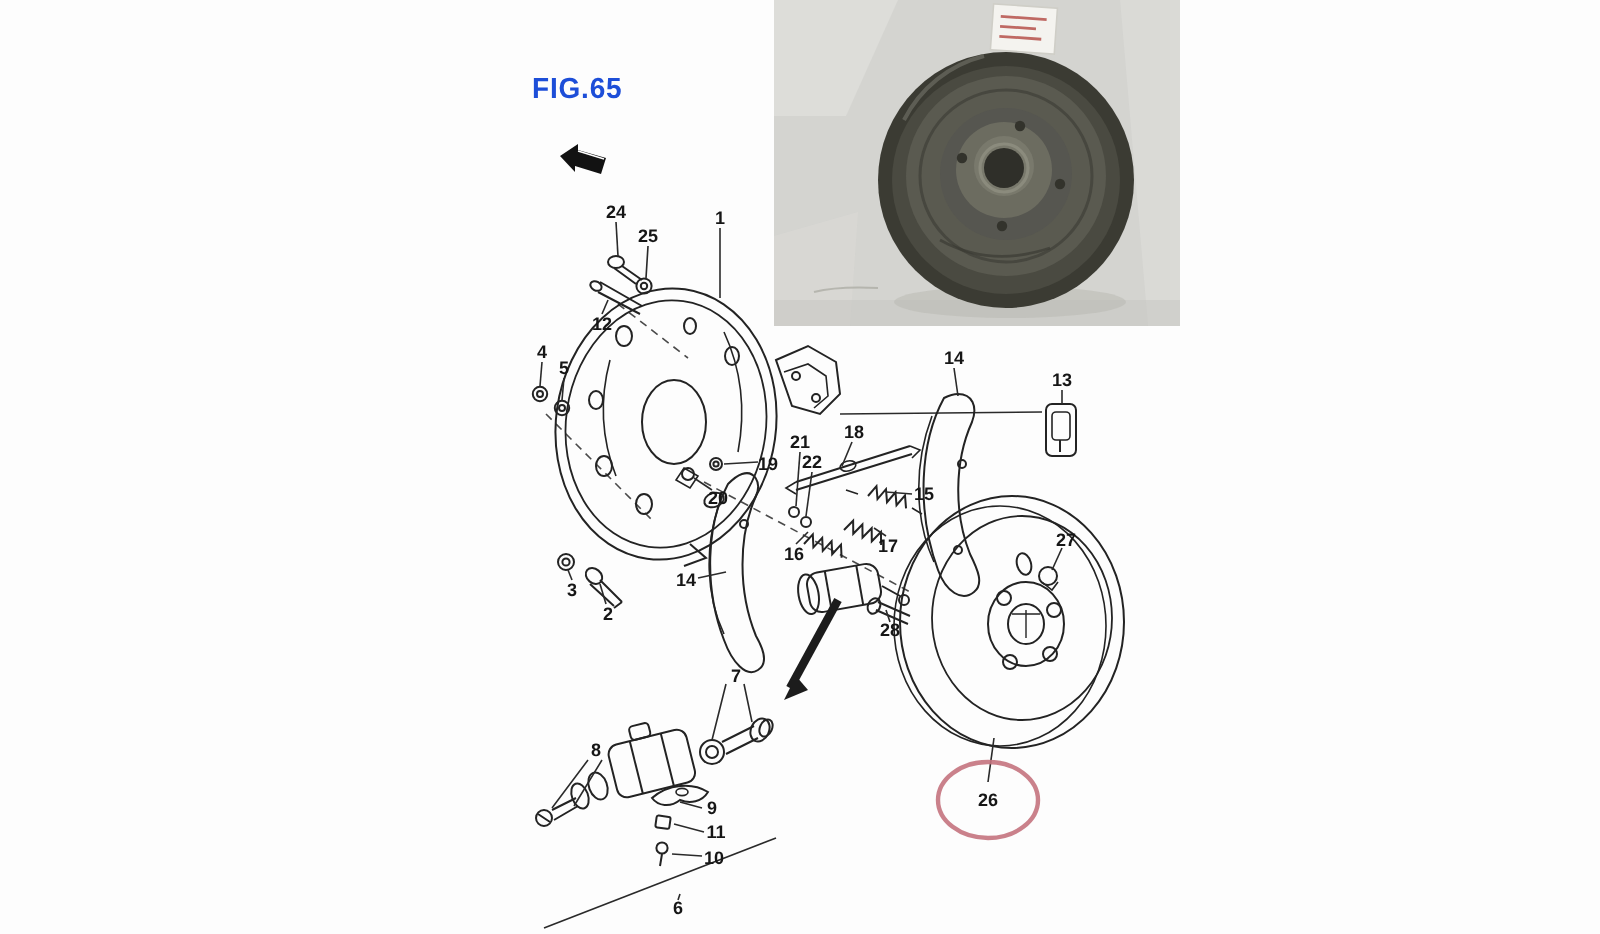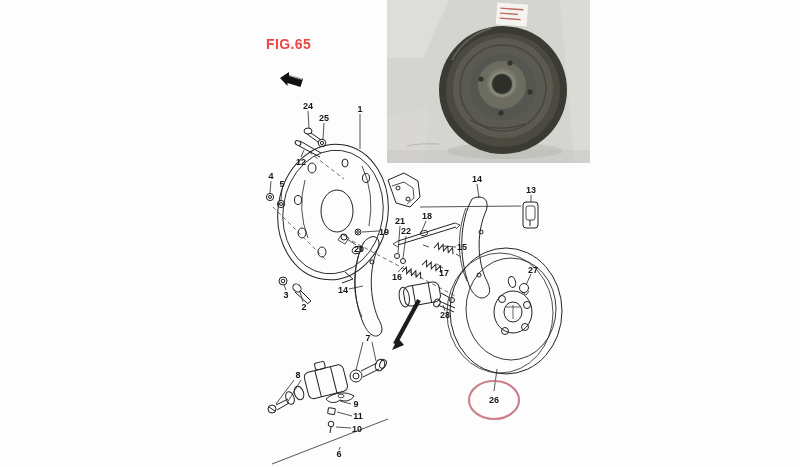--- a/index.html
+++ b/index.html
@@ -1,19 +1,19 @@
 <!DOCTYPE html>
 <html><head>
 <meta charset="utf-8">
 <style>
   html,body{margin:0;padding:0;background:#ffffff;}
   #page{position:relative;width:800px;height:467px;background:#fdfdfd;overflow:hidden;
         font-family:"Liberation Sans",sans-serif;}
   #fig-title{position:absolute;left:266px;top:36px;font-weight:bold;font-size:14px;
-             letter-spacing:.4px;color:#ef4444;transform:scaleY(1.04);}
+             letter-spacing:.4px;color:#1d4ed8;transform:scaleY(1.04);}
   svg text.part-num{font-family:"Liberation Sans",sans-serif;font-weight:bold;font-size:9px;
                     fill:#161616;text-anchor:middle;dominant-baseline:central;}
   svg .ln{stroke:#232323;stroke-width:1;fill:none;}
   svg .thin{stroke:#2a2a2a;stroke-width:.8;fill:none;}
   svg .dash{stroke:#2a2a2a;stroke-width:.8;fill:none;stroke-dasharray:4 3;opacity:.85;}
 </style>
 </head>
 <body>
 
 <div id="page">

